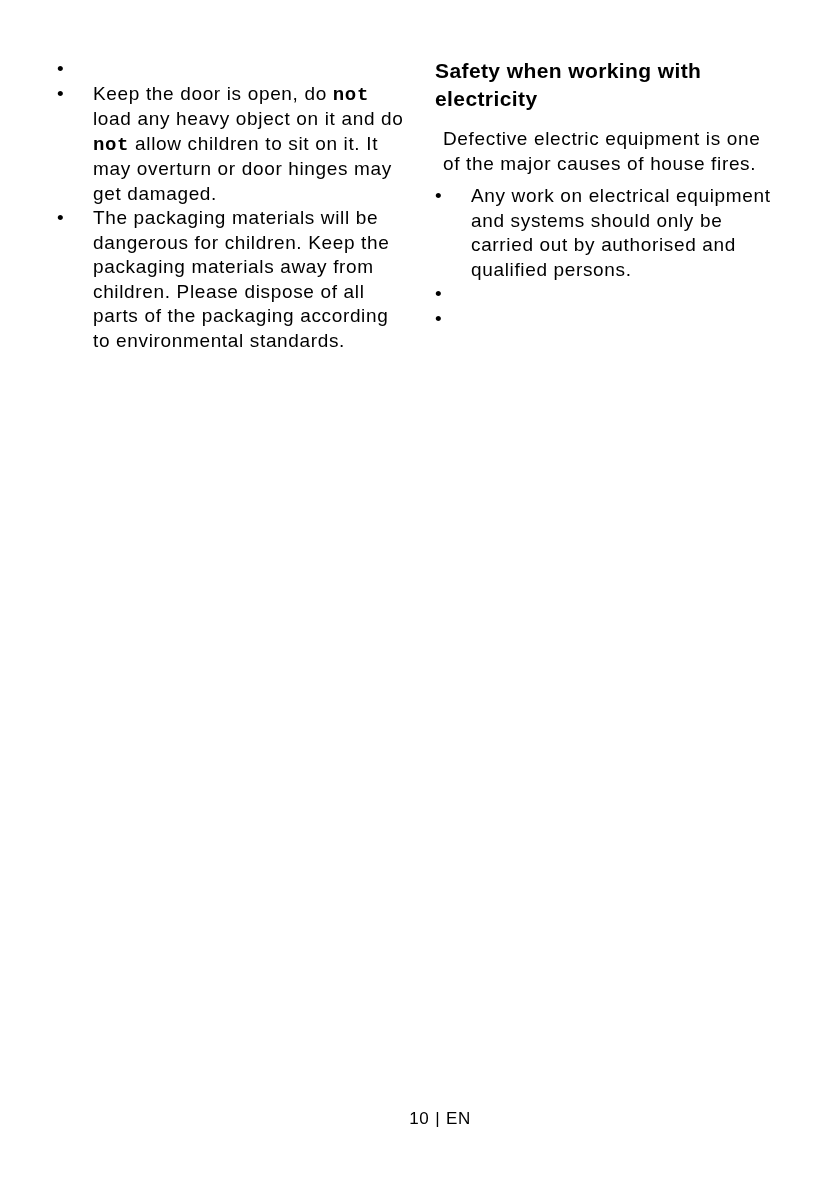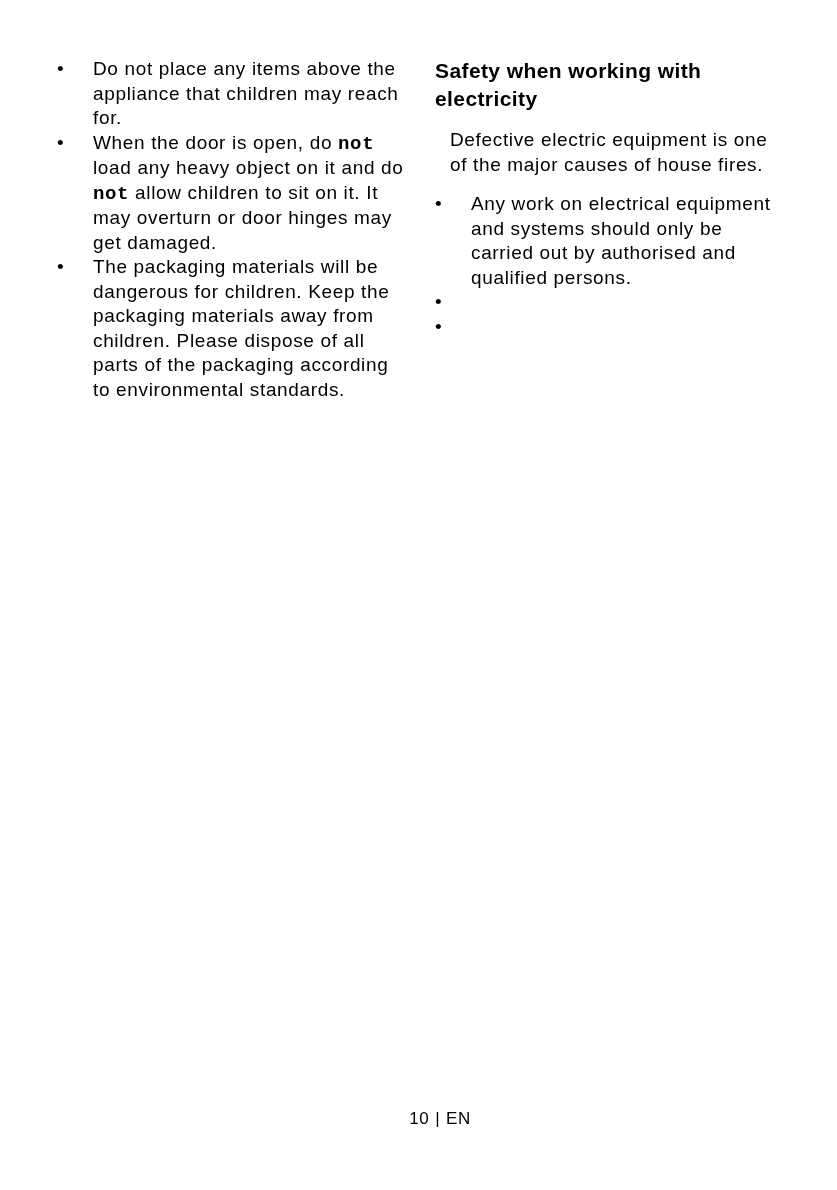--- a/index.html
+++ b/index.html
@@ -54,21 +54,21 @@
     font-family: Liberation Mono, monospace;
   }
   .section-heading {
     margin: 0 0 14px 0;
     font-size: 21px;
     line-height: 28px;
     font-weight: bold;
     letter-spacing: 0.4px;
   }
   .section-intro {
-    margin: 15px;
+    margin: 8px;
   }
   .page-footer {
     position: absolute;
     left: 0;
     right: 0;
     top: 1107px;
     text-align: center;
     font-size: 17px;
     line-height: 24px;
     letter-spacing: 0.5px;
@@ -81,25 +81,24 @@
 </style>
 </head>
 <body>
 
 <div class="page">
 
   <div class="col-left body-text">
     <ul class="bullet-list">
       <li class="bullet-item">
         <span class="marker">•</span>
-        <span class="item-text">Do not place any items above the appliance that children may reach for.</span>
       </li>
       <li class="bullet-item">
         <span class="marker">•</span>
-        <span class="item-text"><span>When the door is open, do </span><b>not</b><span> load any heavy object on it and do </span><b>not</b><span> allow children to sit on it. It may overturn or door hinges may get damaged.</span></span>
+        <span class="item-text"><span>Keep the door is open, do </span><b>not</b><span> load any heavy object on it and do </span><b>not</b><span> allow children to sit on it. It may overturn or door hinges may get damaged.</span></span>
       </li>
       <li class="bullet-item">
         <span class="marker">•</span>
         <span class="item-text">The packaging materials will be dangerous for children. Keep the packaging materials away from children. Please dispose of all parts of the packaging according to environmental standards.</span>
       </li>
     </ul>
   </div>
 
   <div class="col-right body-text">
     <h2 class="section-heading">Safety when working with electricity</h2>

